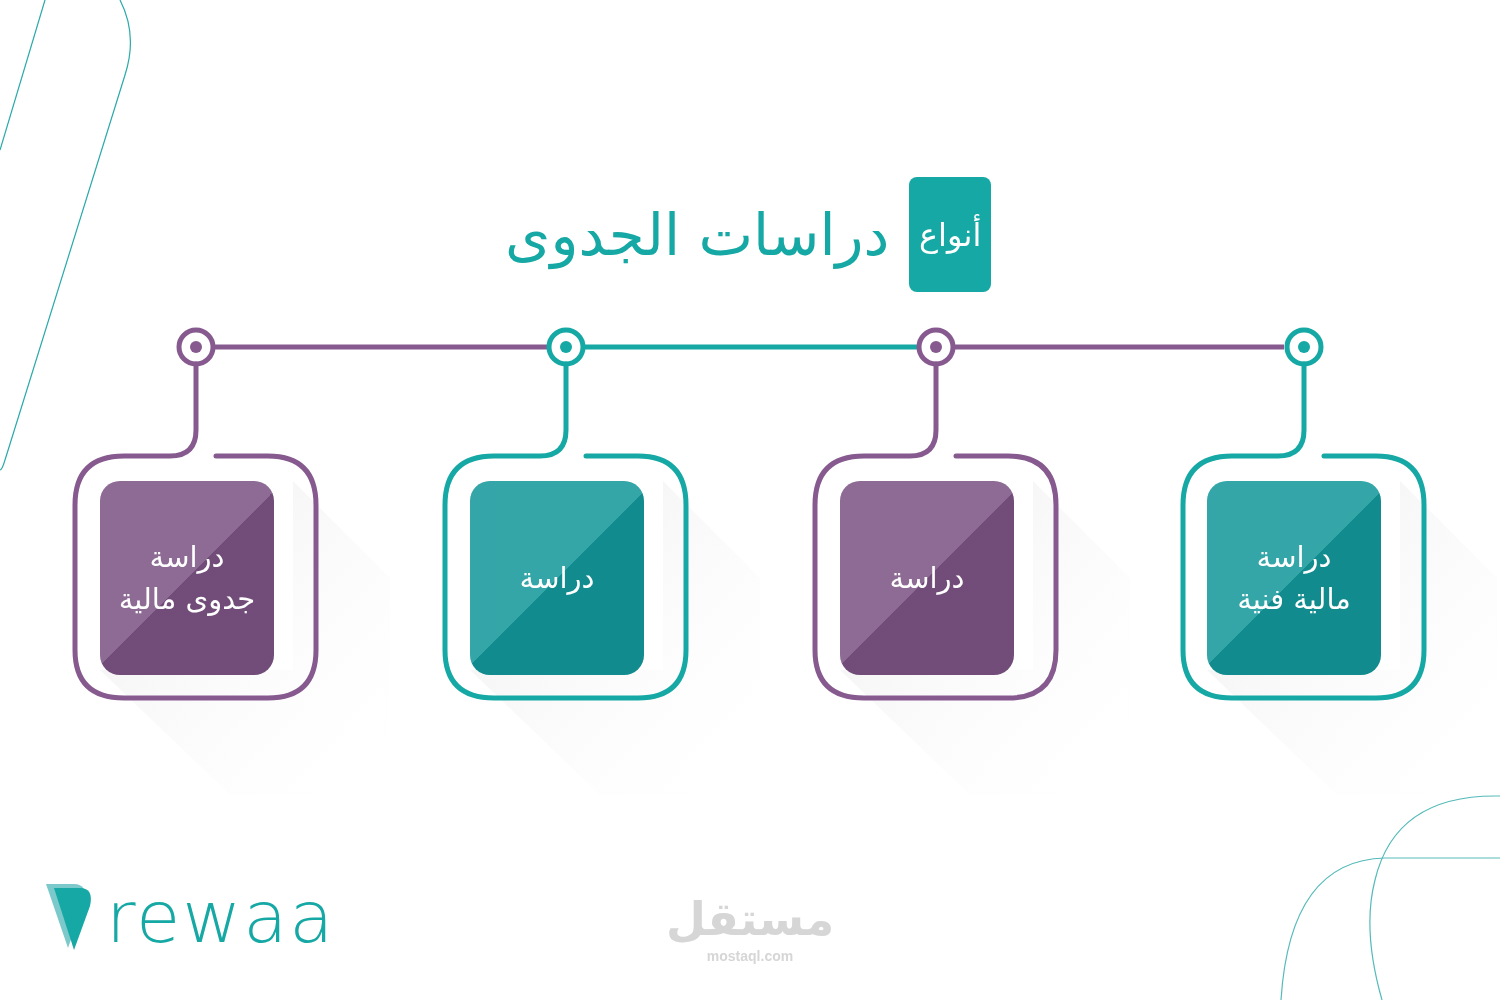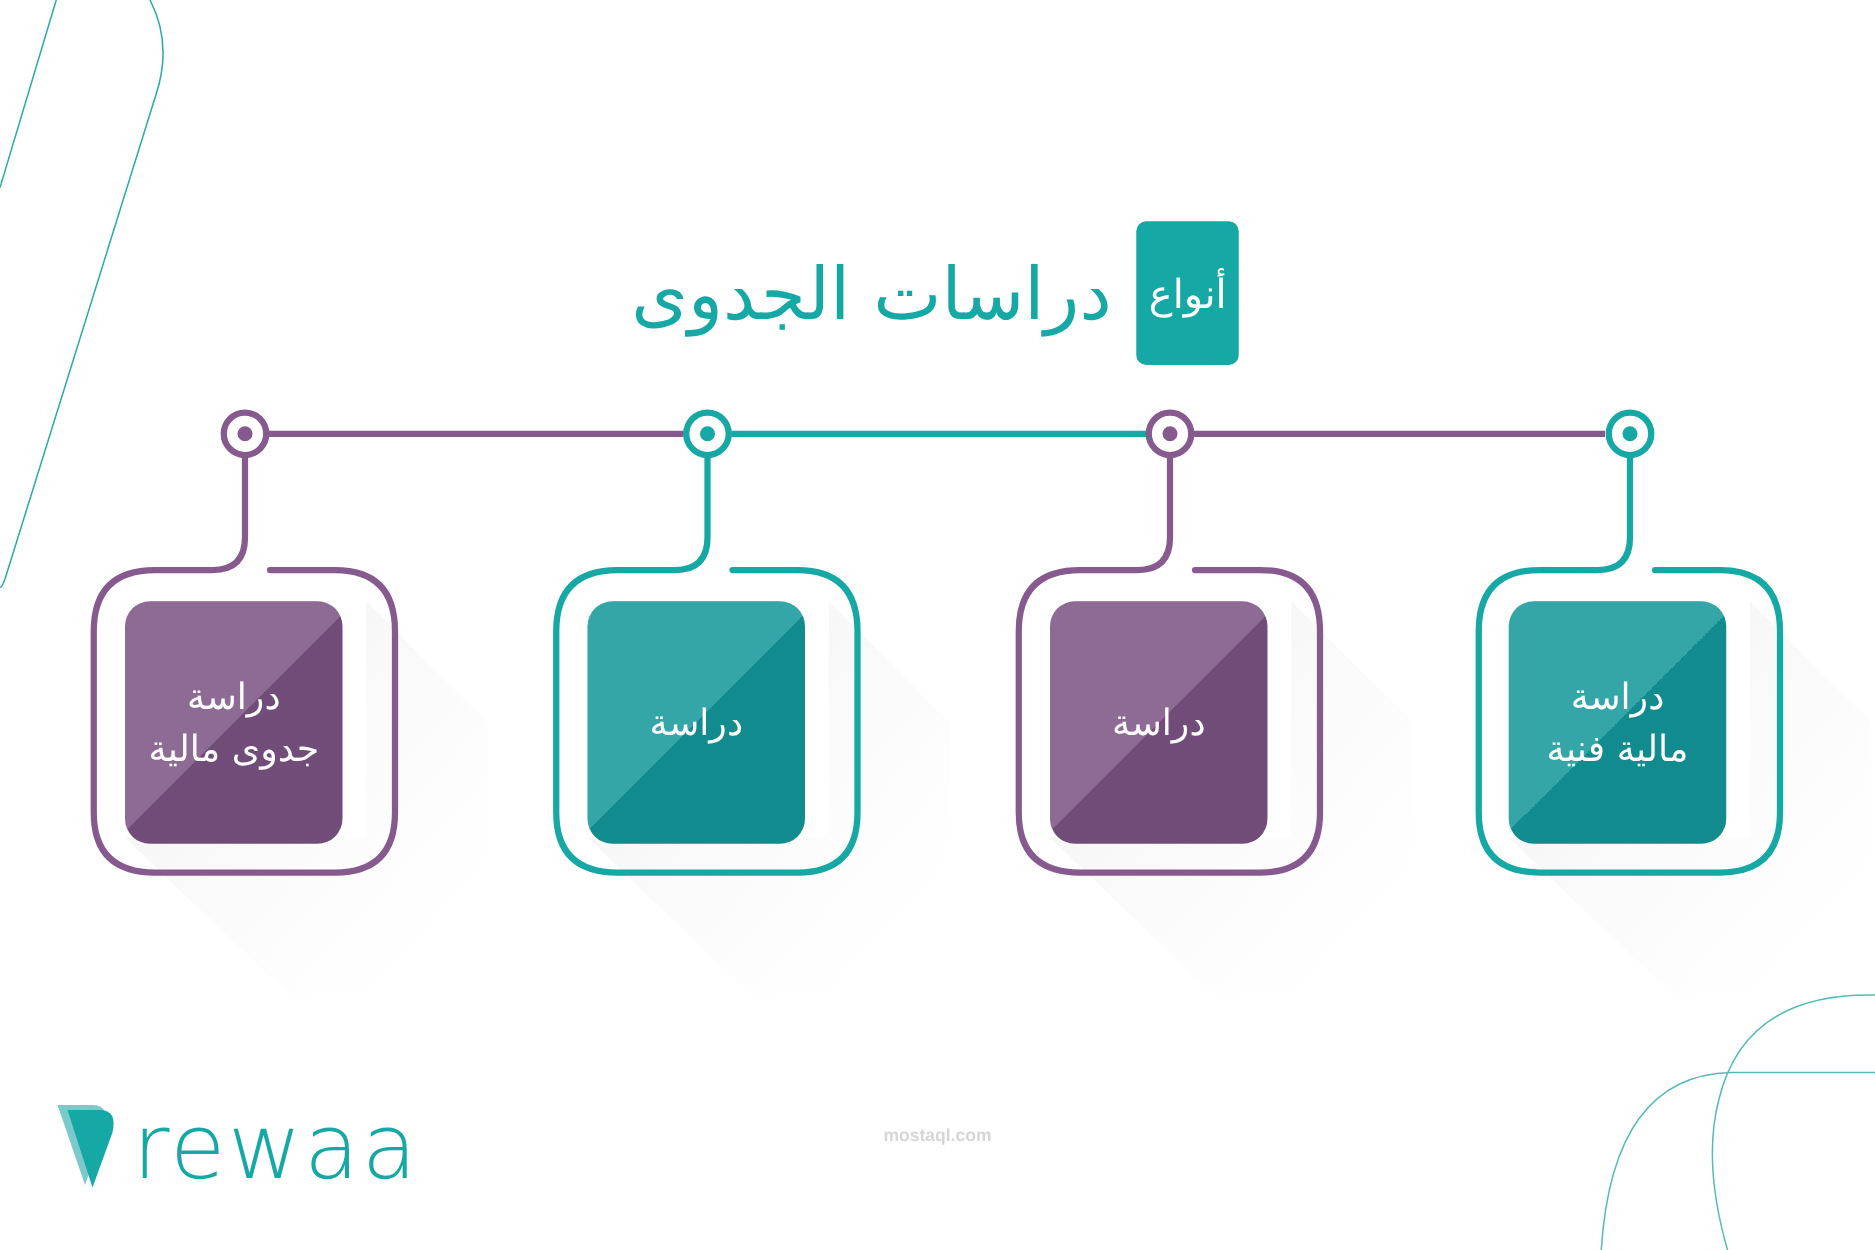--- a/index.html
+++ b/index.html
@@ -141,14 +141,15 @@
 
 <div class="logo">
   <svg width="56" height="70" viewBox="0 0 56 70">
     <path d="M2,2 L30,2 Q44,2 40,20 L24,66 Z" fill="#7cc9cc"></path>
     <path d="M10,6 L36,6 Q50,6 46,24 L30,68 Z" fill="#16a8a4"></path>
   </svg>
   <span class="logo-text">rewaa</span>
 </div>
 
 <div class="watermark">
+  <div class="wm-ar">مستقل</div>
   <div class="wm-en">mostaql.com</div>
 </div>
 
 </body></html>

